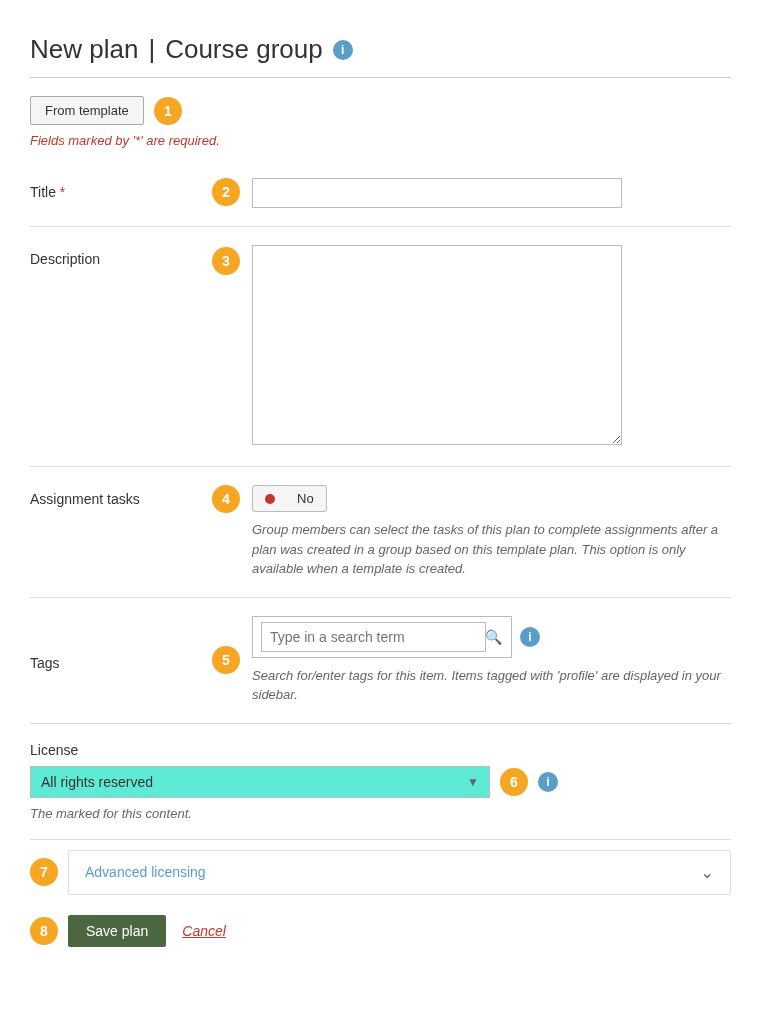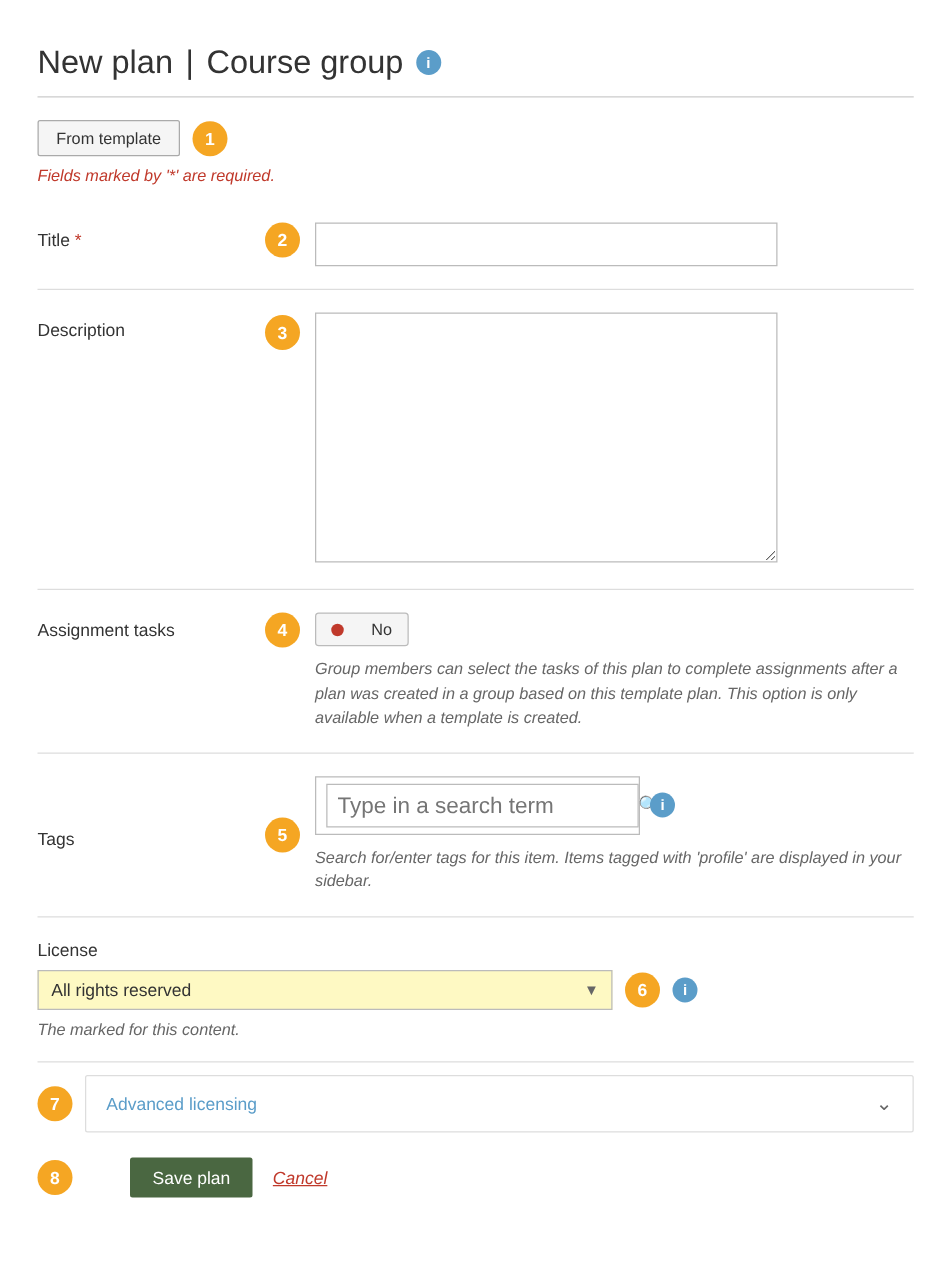--- a/index.html
+++ b/index.html
@@ -77,21 +77,21 @@
     .field-label .required-star {
       color: #c0392b;
     }
     .field-input-area {
       flex: 1;
     }
     .field-input-area input[type="text"] {
       width: 370px;
       padding: 6px 8px;
       border: 1px solid #bbb;
-      font-size: 18px;
+      font-size: 14px;
       outline: none;
     }
     .field-input-area textarea {
       width: 370px;
       height: 200px;
       padding: 6px 8px;
       border: 1px solid #bbb;
       font-size: 14px;
       outline: none;
       resize: vertical;
@@ -164,21 +164,21 @@
     }
     .license-row {
       display: flex;
       align-items: center;
       gap: 10px;
     }
     .license-select-wrap {
       display: flex;
       align-items: center;
       border: 1px solid #bbb;
-      background: #fef9c3;
+      background: #5eead4;
       width: 460px;
     }
     .license-select-wrap select {
       border: none;
       outline: none;
       font-size: 14px;
       color: #333;
       width: 100%;
       padding: 7px 10px;
       background: transparent;
@@ -225,21 +225,20 @@
       padding: 10px 0;
     }
     .btn-save {
       background: #4a6741;
       color: #fff;
       border: none;
       padding: 8px 18px;
       font-size: 14px;
       cursor: pointer;
       border-radius: 2px;
-      margin-left: 36px;
     }
     .btn-cancel {
       background: none;
       border: none;
       color: #c0392b;
       font-size: 14px;
       cursor: pointer;
       text-decoration: underline;
       padding: 0;
       font-style: italic;

